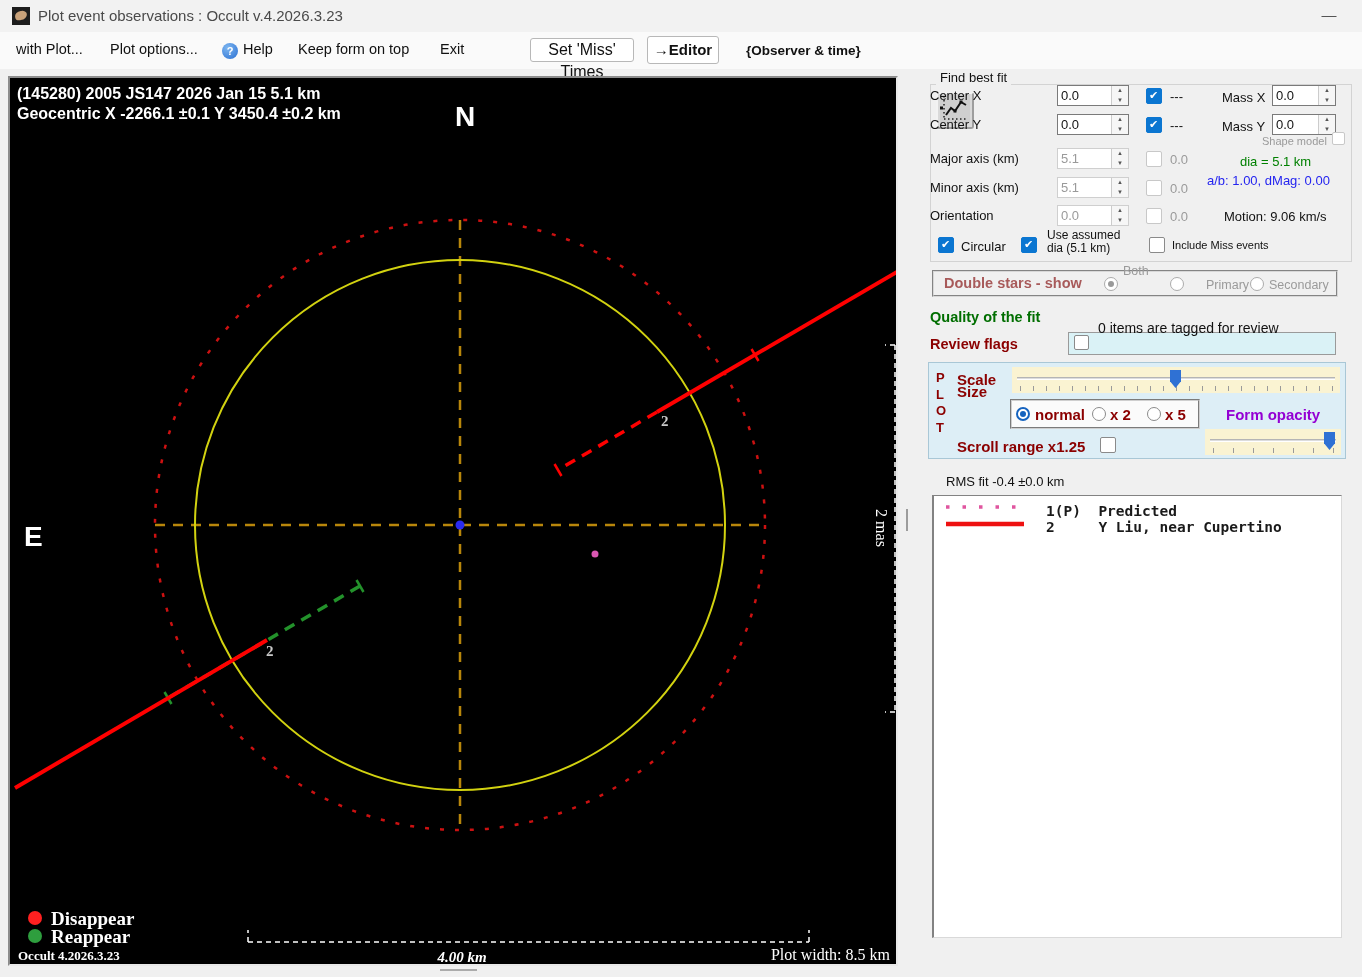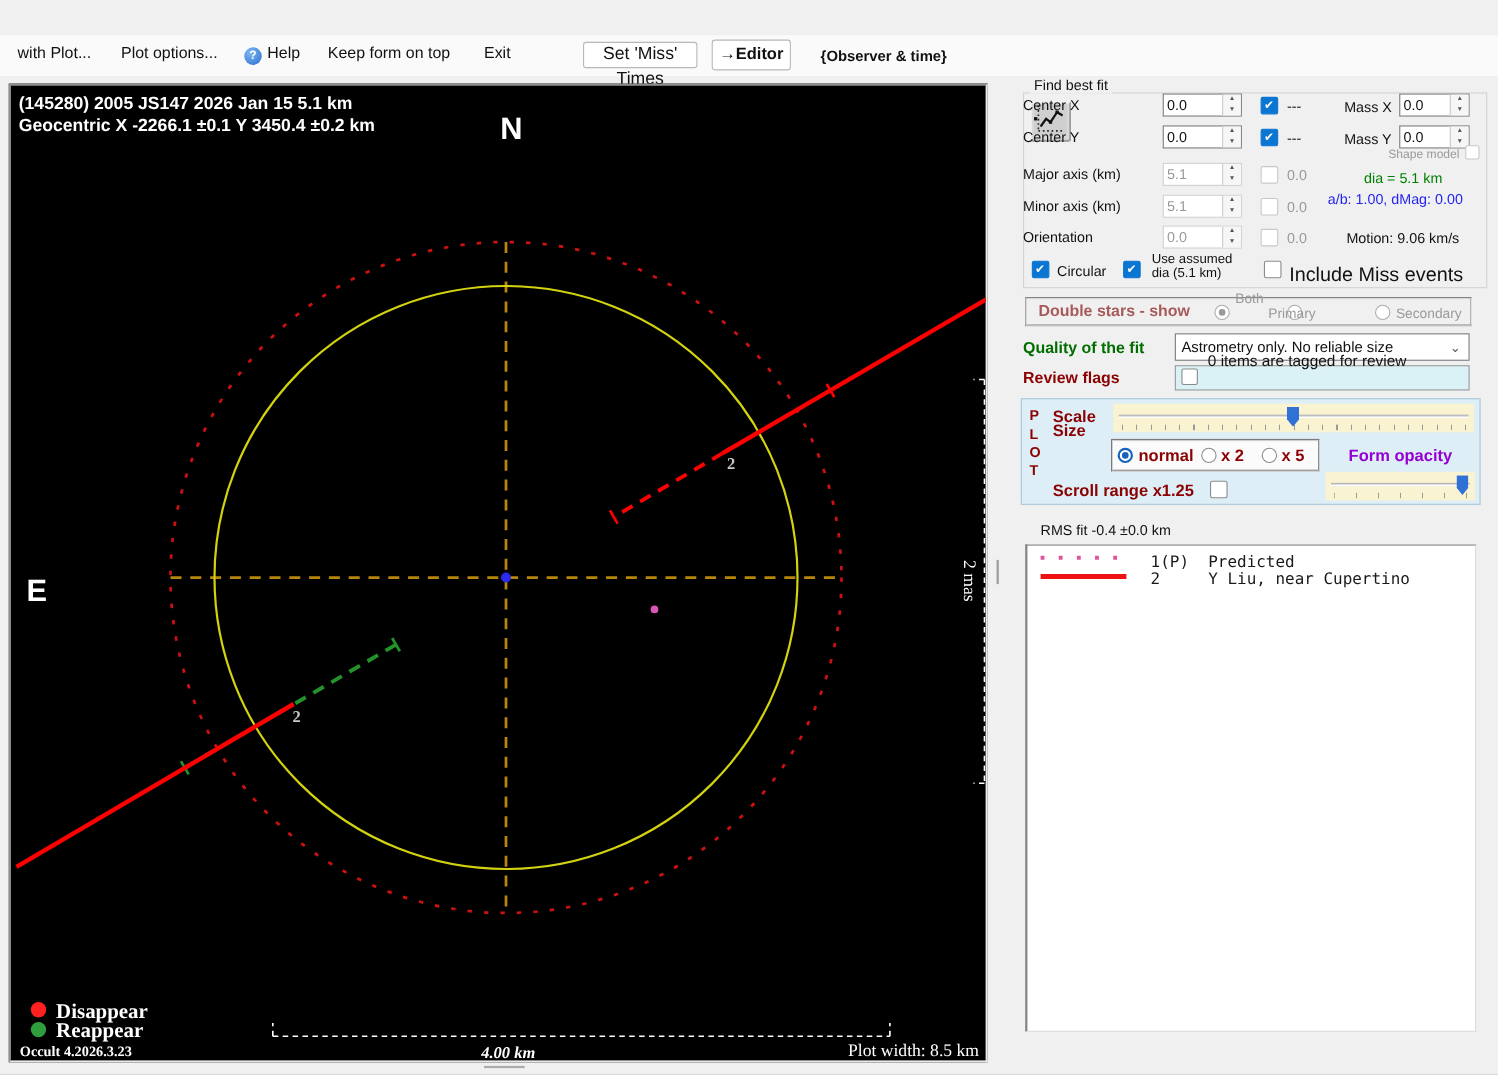--- a/index.html
+++ b/index.html
@@ -63,37 +63,44 @@
     border-bottom:1px solid #fff;border-top:1px solid #b5b5b5;}
   .slider .ticks{position:absolute;left:8px;right:6px;top:19px;height:5px;
     background:repeating-linear-gradient(to right,#9a9a9a 0 1px,transparent 1px 13px);}
   .slider .ticks.wide{background:repeating-linear-gradient(to right,#9a9a9a 0 1px,transparent 1px 20px);}
   .thumb{position:absolute;top:3px;width:11px;height:18px;background:#2f71d4;
     clip-path:polygon(0 0,100% 0,100% 62%,50% 100%,0 62%);}
   
   .listbox{position:absolute;left:932px;top:495px;width:410px;height:443px;background:#fff;
     border-left:2px solid #828282;border-top:1px solid #828282;border-right:1px solid #d9d9d9;
     border-bottom:1px solid #d9d9d9;font-family:"DejaVu Sans Mono",monospace;}
-  .obs-text{position:absolute;left:112px;font-size:14.5px;font-weight:400;color:#1a1a1a;white-space:pre;}
+  .obs-text{position:absolute;left:112px;font-size:14.5px;font-weight:700;color:#1a1a1a;white-space:pre;}
   .dotline{position:absolute;left:10px;width:82px;}
   
   text{fill:#fff;}
   .t-bold{font:bold 16px "Liberation Sans",sans-serif;}
   .t-ne{font:bold 28px "Liberation Sans",sans-serif;}
   .t-serif{font:16px "Liberation Serif",serif;}
   .t-serif-b{font:bold 13px "Liberation Serif",serif;}
   .t-scale{font:italic bold 15px "Liberation Serif",serif;}
   .t-leg{font:600 19px "Liberation Serif",serif;}
   .t-chord{font:bold 15px "Liberation Serif",serif;fill:#c8c8c8;}
 </style>
 </head>
 <body>
 
 <div class="window">
 
+  <div class="titlebar">
+    <div class="app-icon">
+        <i></i>
+      </div>
+    <div class="title-text">Plot event observations : Occult v.4.2026.3.23</div>
+    <div class="min-btn">—</div>
+  </div>
 
   <div class="menubar">
     <span class="mitem" style="left:16px">with Plot...</span>
     <span class="mitem" style="left:110px">Plot options...</span>
     <span class="help-ic">?</span>
     <span class="mitem" style="left:243px">Help</span>
     <span class="mitem" style="left:298px">Keep form on top</span>
     <span class="mitem" style="left:440px">Exit</span>
     <div class="tbtn" style="left:530px;top:6px;width:104px;height:24px;font-size:16px;line-height:22px">Set 'Miss' Times</div>
     <div class="tbtn" style="left:647px;top:4px;width:72px;height:28px;font-size:15px;font-weight:bold;line-height:26px">→Editor</div>
@@ -242,36 +249,32 @@
   <div class="lbl" style="left:1224px;top:209px">Motion: 9.06 km/s</div>
 
   <div class="cb on" style="left:938px;top:237px"></div>
   <div class="lbl" style="left:961px;top:239px">Circular</div>
   <div class="cb on" style="left:1021px;top:237px"></div>
   <div class="lbl" style="left:1047px;top:229px;font-size:12px;line-height:13px">
     <span>Use assumed</span><br>
     <span>dia (5.1 km)</span>
   </div>
   <div class="cb" style="left:1149px;top:237px"></div>
-  <div class="lbl" style="left:1172px;top:239px;font-size:18px">Include Miss events</div>
+  <div class="lbl" style="left:1172px;top:239px;font-size:11px">Include Miss events</div>
 
   <div class="group" style="left:932px;top:270px;width:406px;height:27px;border:2px groove #d8d8d8"></div>
   <div class="lbl" style="left:944px;top:275px;font-weight:bold;font-size:14.5px;color:#a85a5a">Double stars - show</div>
   <div class="radio dis sel" style="left:1104px;top:277px"></div>
   <div class="lbl dimtxt" style="left:1123px;top:264px;font-size:12.5px">Both</div>
   <div class="radio dis" style="left:1170px;top:277px"></div>
-  <div class="lbl dimtxt" style="left:1153px;top:278px;font-size:12.5px">Primary</div>
+  <div class="lbl dimtxt" style="left:1206px;top:278px;font-size:12.5px">Primary</div>
   <div class="radio dis" style="left:1250px;top:277px"></div>
   <div class="lbl dimtxt" style="left:1269px;top:278px;font-size:12.5px">Secondary</div>
 
   <div class="lbl rt" style="left:930px;top:309px;width:132px;font-weight:bold;font-size:14.5px;color:#006e00">Quality of the fit</div>
-  <div class="field" style="left:1068px;top:303px;width:268px;height:25px;align-items:center">
-    <span style="font-size:13.5px;padding-left:5px;color:#111;flex:1">Astrometry only. No reliable size</span>
-    <span style="color:#555;font-size:12px;padding-right:7px">⌄</span>
-  </div>
 
   <div class="lbl rt" style="left:930px;top:336px;width:132px;font-weight:bold;font-size:14.5px;color:#8b0000">Review flags</div>
   <div style="position:absolute;left:1068px;top:332px;width:268px;height:23px;background:#daf2f6;border:1px solid #9a9a9a"></div>
   <div class="cb" style="left:1074px;top:335px;width:15px;height:15px"></div>
   <div class="lbl" style="left:1098px;top:320px;font-size:14px">0 items are tagged for review</div>
 
   <div class="pcpanel"></div>
   <div class="lbl maroon" style="left:936px;top:370px">P</div>
   <div class="lbl maroon" style="left:936px;top:387px">L</div>
   <div class="lbl maroon" style="left:936px;top:403px">O</div>

